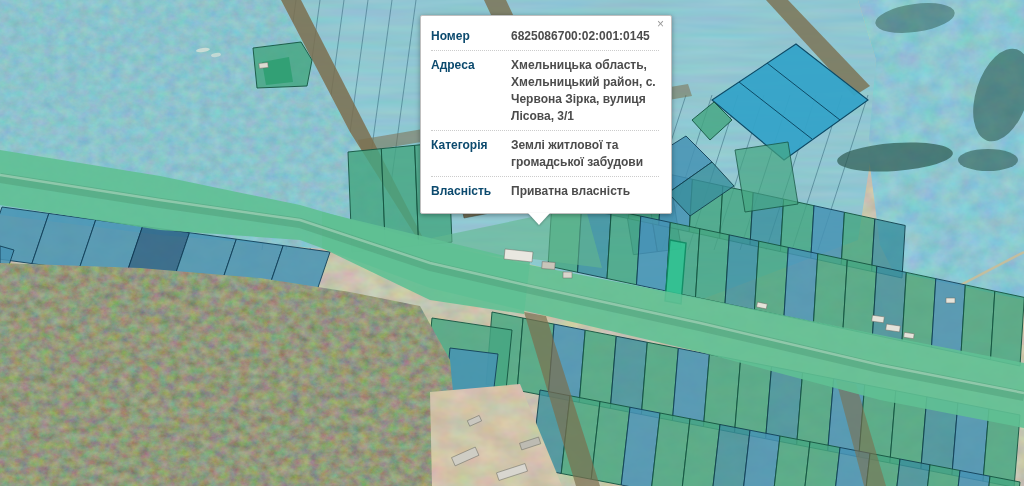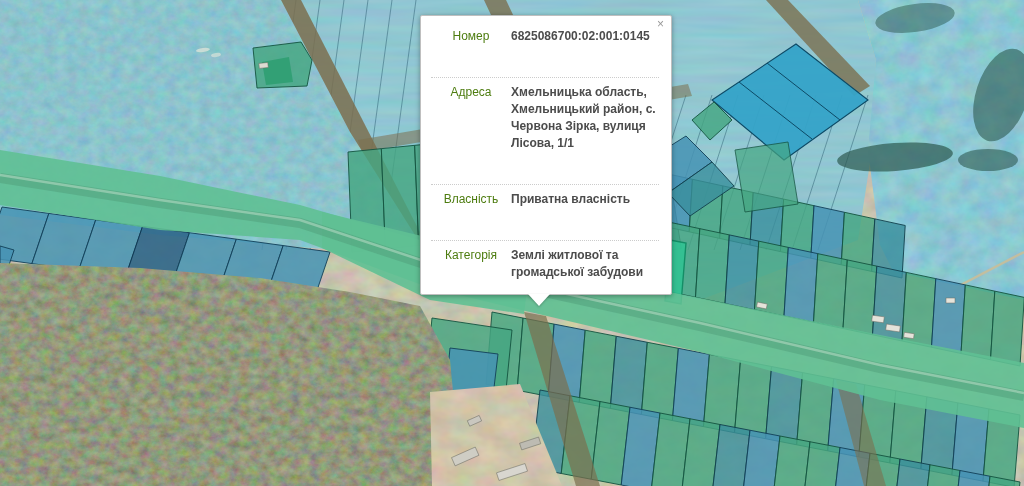--- a/index.html
+++ b/index.html
@@ -25,22 +25,22 @@
 
   
   .popup{
     position:absolute;left:420px;top:15px;width:252px;
     background:#ffffff;border:1px solid #bfbfbf;border-radius:2px;
     box-shadow:0 1px 5px rgba(0,0,0,.35);
     padding:6px 12px 8px 10px;box-sizing:border-box;z-index:5;
     font-size:12px;line-height:1.42;color:#4c4c4c;
   }
   .prow{display:grid;grid-template-columns:80px 1fr;padding:6px 0 5px 0;}
-  .prow + .prow{border-top:1px dotted #cccccc;margin-top:27px;}
-  .plabel{font-weight:normal;color:#4d7c0f;text-align:center;}
+  .prow + .prow{border-top:1px dotted #cccccc;}
+  .plabel{font-weight:bold;color:#0c4a6e;}
   .pvalue{color:#4c4c4c;font-weight:bold;}
   .popup-close{
     position:absolute;top:2px;right:7px;color:#999999;font-size:12px;
     line-height:1;cursor:pointer;
   }
   .popup-tail{position:absolute;left:107px;bottom:-12px;width:0;height:0;
     border-left:11px solid transparent;border-right:11px solid transparent;
     border-top:12px solid #ffffff;filter:drop-shadow(0 1px 1px rgba(0,0,0,.25));}
 </style>
 </head>
@@ -259,25 +259,25 @@
 </svg>
 
 <div class="popup">
   <span class="popup-close">×</span>
   <div class="prow">
     <div class="plabel">Номер</div>
     <div class="pvalue">6825086700:02:001:0145</div>
   </div>
   <div class="prow">
     <div class="plabel">Адреса</div>
-    <div class="pvalue">Хмельницька область, Хмельницький район, с. Червона Зірка, вулиця Лісова, 1/1</div>
+    <div class="pvalue">Хмельницька область, Хмельницький район, с. Червона Зірка, вулиця Лісова, 3/1</div>
+  </div>
+  <div class="prow">
+    <div class="plabel">Категорія</div>
+    <div class="pvalue">Землі житлової та громадської забудови</div>
   </div>
   <div class="prow">
     <div class="plabel">Власність</div>
     <div class="pvalue">Приватна власність</div>
-  </div>
-  <div class="prow">
-    <div class="plabel">Категорія</div>
-    <div class="pvalue">Землі житлової та громадської забудови</div>
   </div>
   <div class="popup-tail"></div>
 </div>
 </div>
 
 </body></html>

